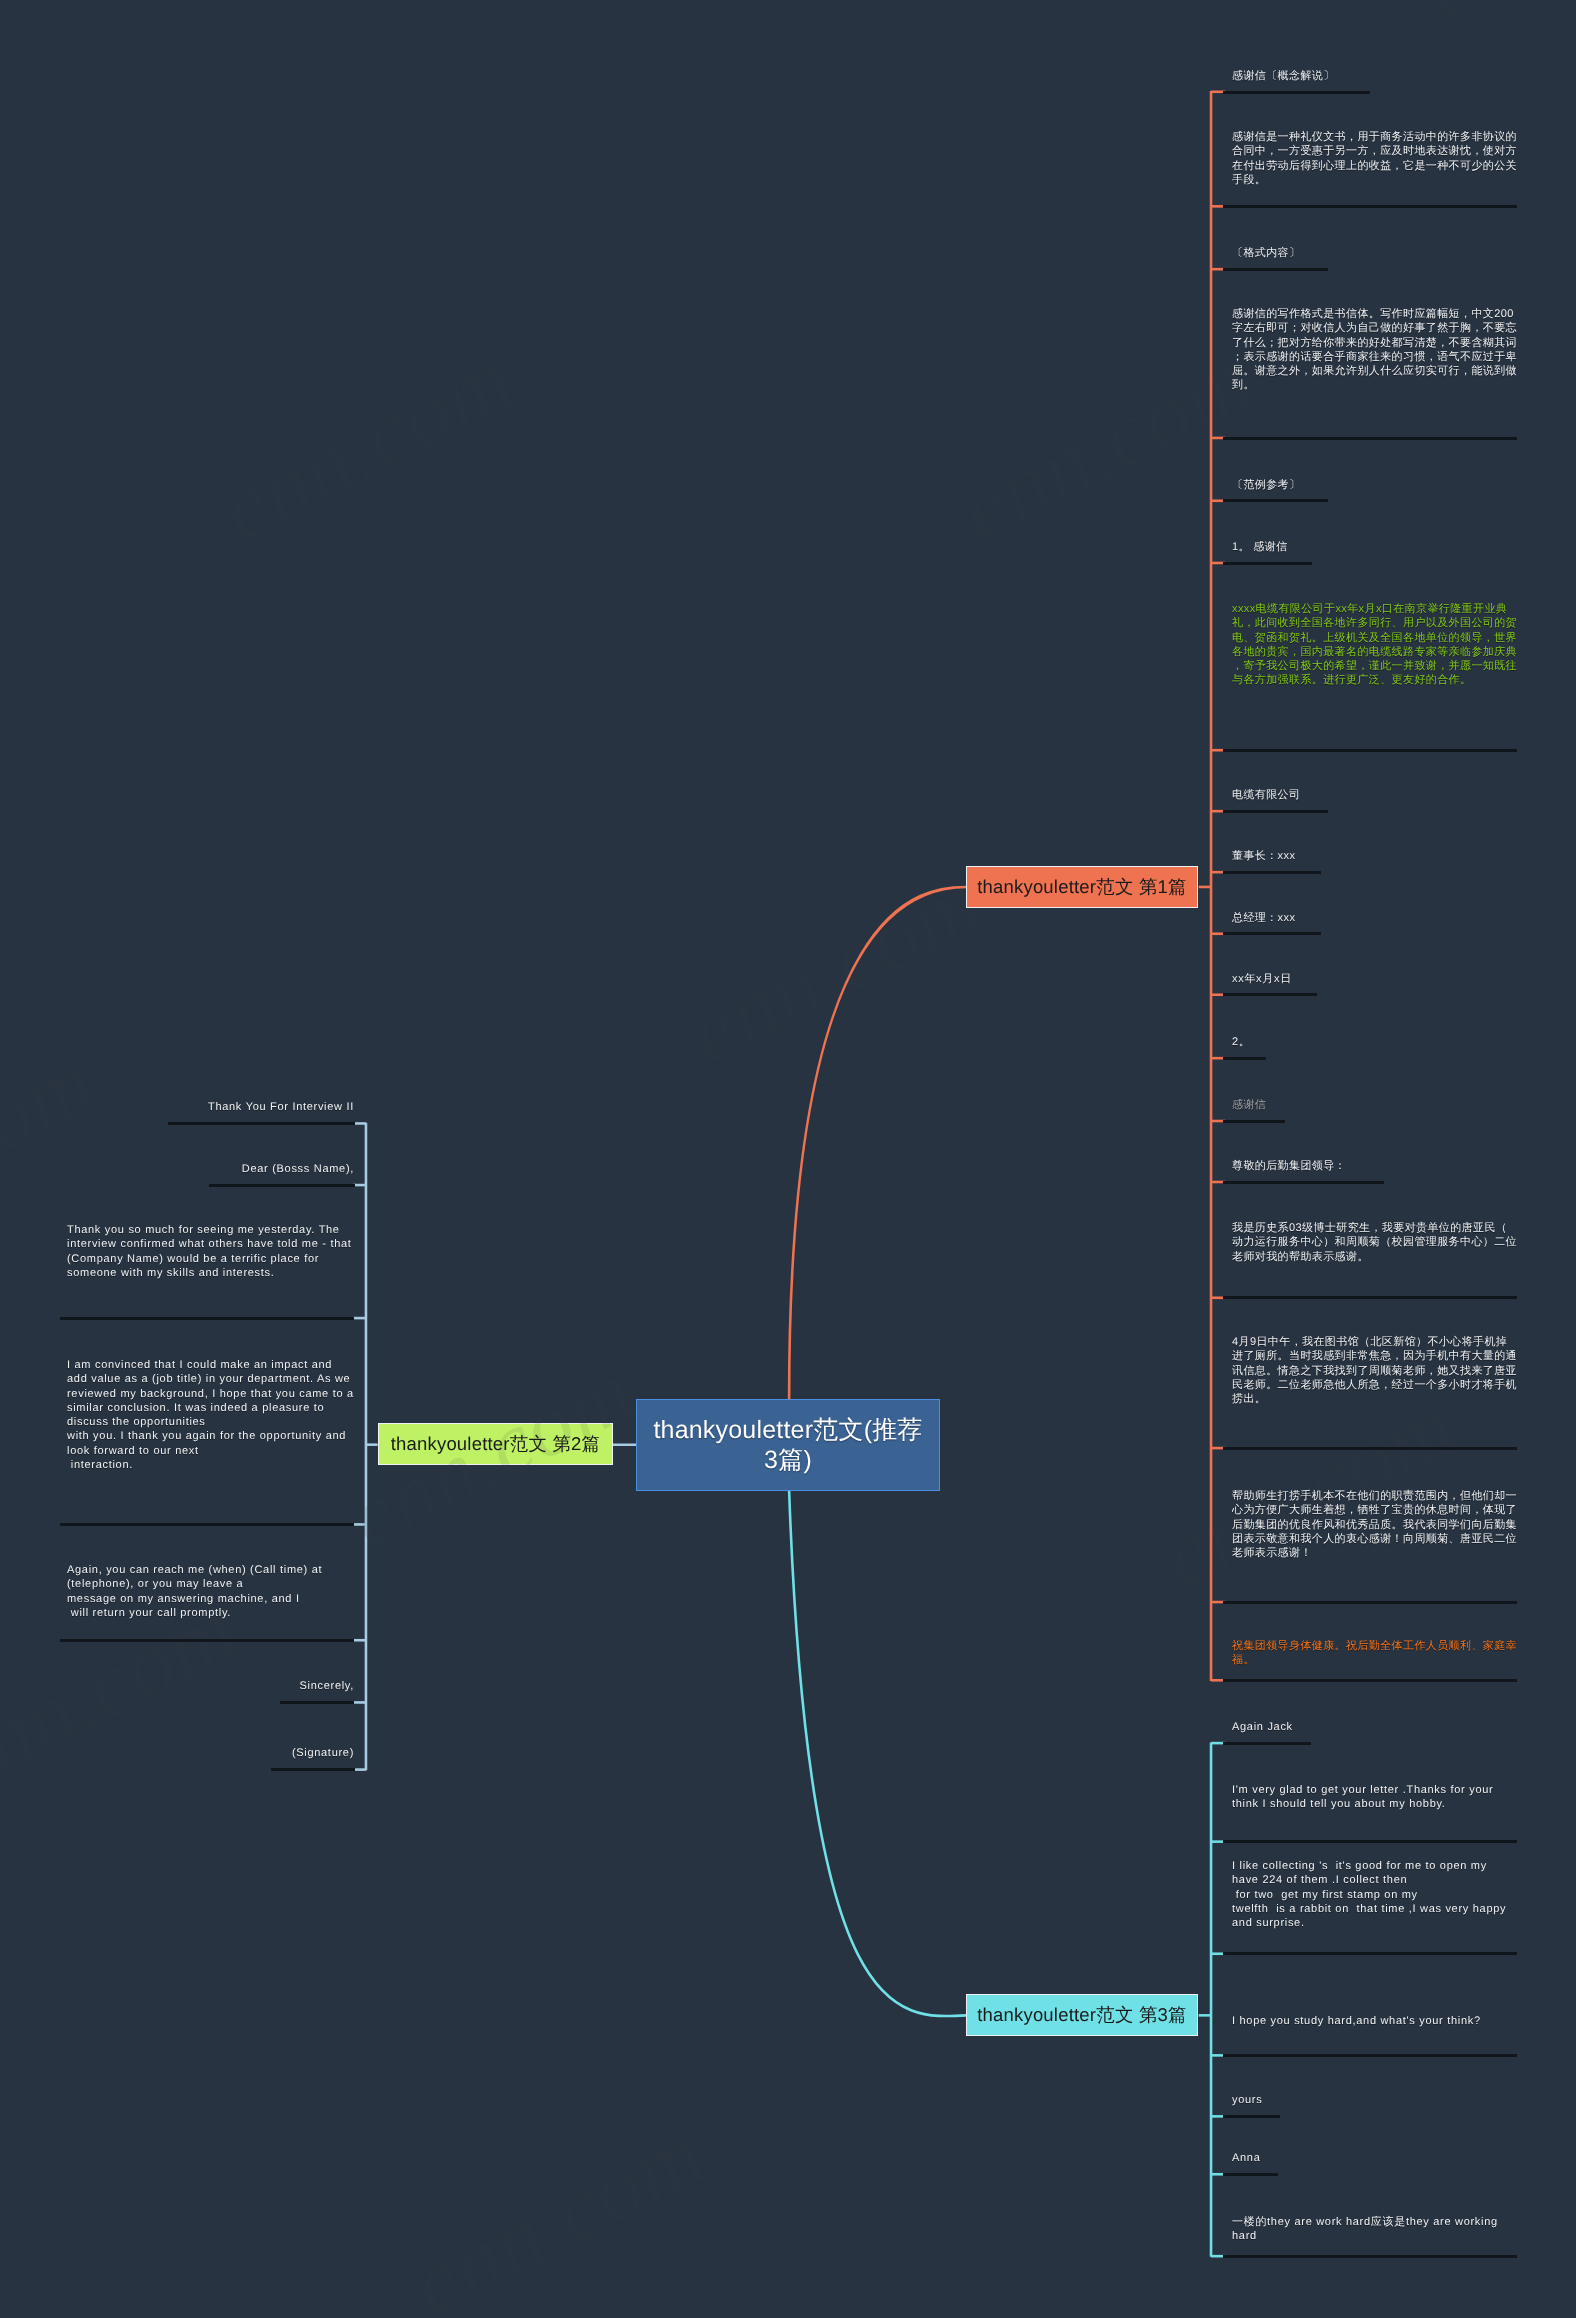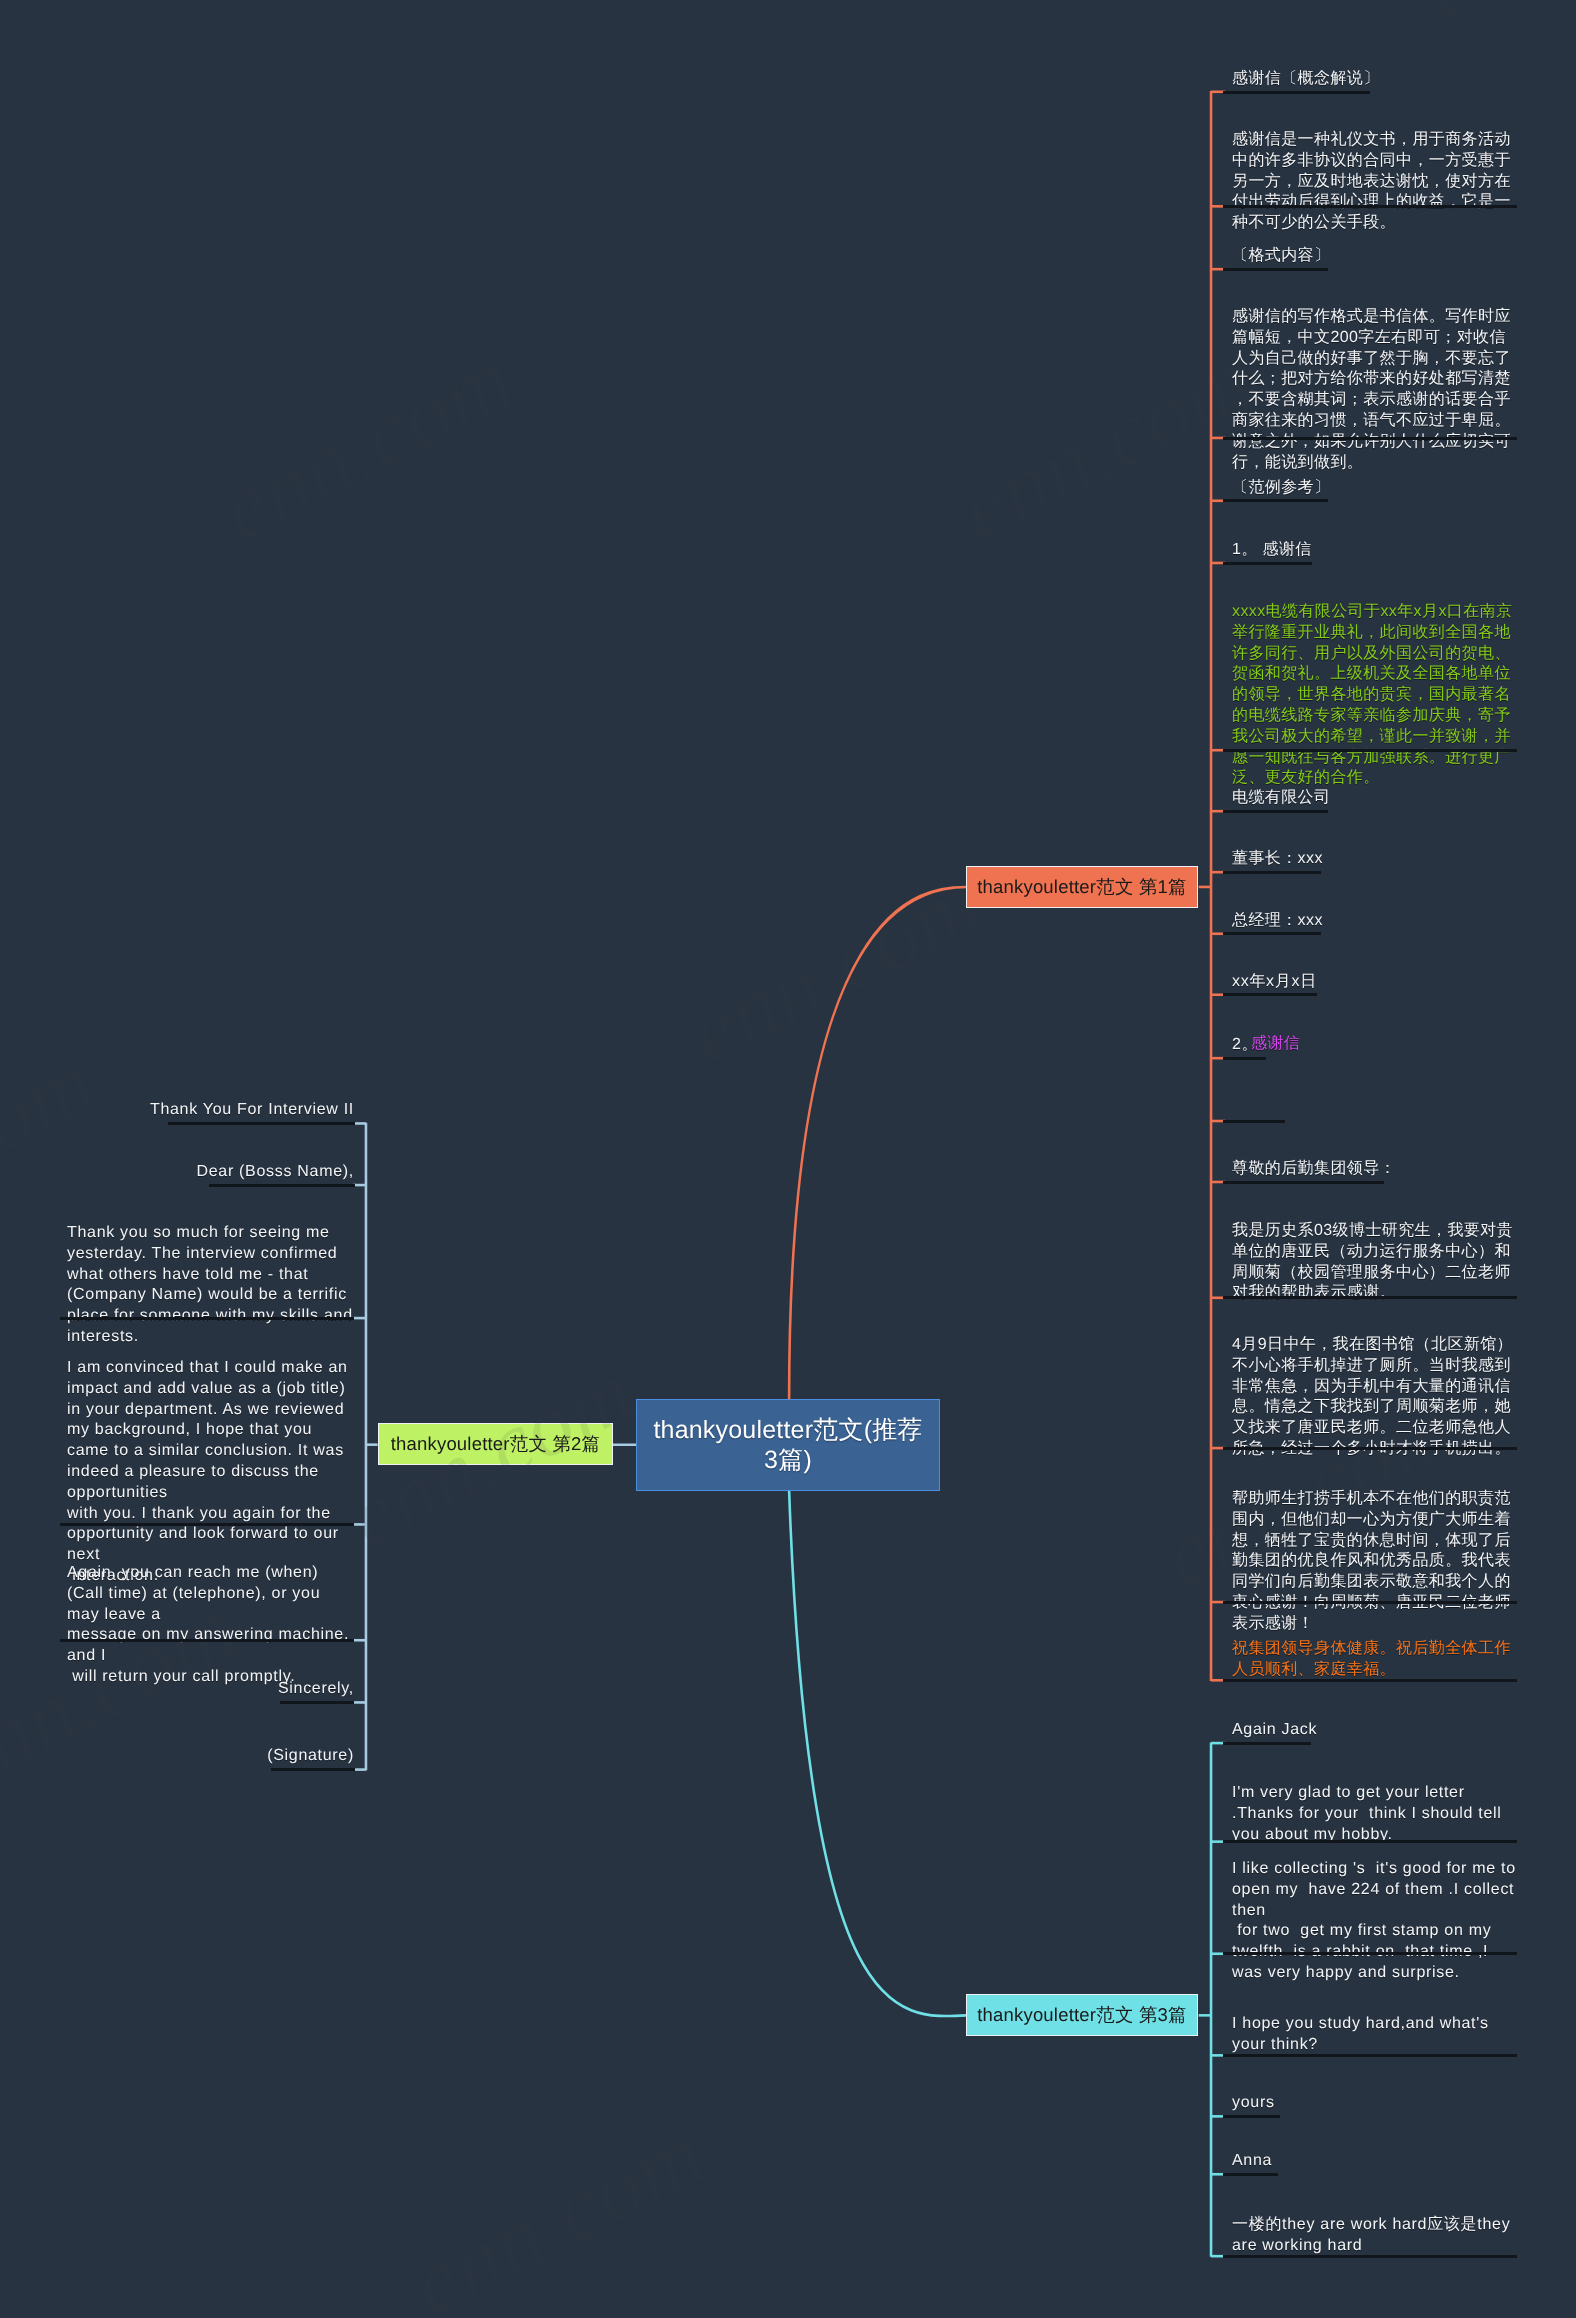--- a/index.html
+++ b/index.html
@@ -32,21 +32,21 @@
     text-shadow:0 0.6px 1.2px rgba(0,0,0,.35);
   }
   .bnode{
     position:absolute;box-sizing:border-box;
     border:1.2px solid #eef2f5;
     display:flex;align-items:center;justify-content:center;
     font-size:18.5px;white-space:nowrap;line-height:1.1;letter-spacing:0.2px;
   }
   .leaf{
     position:absolute;box-sizing:border-box;
-    font-size:16px;line-height:1.30;letter-spacing:0.4px;
+    font-size:11px;line-height:1.30;letter-spacing:0.4px;
     text-shadow:0 0.6px 0.6px rgba(0,0,0,.5);
   }
   .leaf.rt{text-align:right;}
   .rule{position:absolute;height:2.5px;}
   .leaf.cjk{line-break:anywhere;}
   .leaf.lat{letter-spacing:0.7px;white-space:pre-wrap;}
 </style>
 </head>
 <body>
 
@@ -122,21 +122,21 @@
       <div class="leaf cjk" style="color: rgb(243, 245, 247); left: 1232px; width: 285px; top: 788px;">电缆有限公司</div>
       <div class="rule" style="background: rgb(17, 22, 29); top: 810px; left: 1223px; width: 105px;"></div>
       <div class="leaf cjk" style="color: rgb(243, 245, 247); left: 1232px; width: 285px; top: 849px;">董事长：xxx</div>
       <div class="rule" style="background: rgb(17, 22, 29); top: 871px; left: 1223px; width: 98px;"></div>
       <div class="leaf cjk" style="color: rgb(243, 245, 247); left: 1232px; width: 285px; top: 911px;">总经理：xxx</div>
       <div class="rule" style="background: rgb(17, 22, 29); top: 932px; left: 1223px; width: 98px;"></div>
       <div class="leaf lat" style="color: rgb(243, 245, 247); left: 1232px; width: 285px; top: 972px;">xx年x月x日</div>
       <div class="rule" style="background: rgb(17, 22, 29); top: 993px; left: 1223px; width: 94px;"></div>
       <div class="leaf lat" style="color: rgb(243, 245, 247); left: 1232px; width: 285px; top: 1035px;">2。</div>
       <div class="rule" style="background: rgb(17, 22, 29); top: 1057px; left: 1223px; width: 43px;"></div>
-      <div class="leaf cjk" style="color: #d946ef; left: 1232px; width: 285px; top: 1034px; margin-left: 19px;">感谢信</div>
+      <div class="leaf cjk" style="color: #a3a3a3; left: 1232px; width: 285px; top: 1098px;">感谢信</div>
       <div class="rule" style="background: rgb(17, 22, 29); top: 1120px; left: 1223px; width: 62px;"></div>
       <div class="leaf cjk" style="color: rgb(243, 245, 247); left: 1232px; width: 285px; top: 1159px;">尊敬的后勤集团领导：</div>
       <div class="rule" style="background: rgb(17, 22, 29); top: 1181px; left: 1223px; width: 161px;"></div>
       <div class="leaf cjk" style="color: rgb(243, 245, 247); left: 1232px; width: 285px; top: 1221px;">我是历史系03级博士研究生，我要对贵单位的唐亚民（动力运行服务中心）和周顺菊（校园管理服务中心）二位老师对我的帮助表示感谢。</div>
       <div class="rule" style="background: rgb(17, 22, 29); top: 1296px; left: 1223px; width: 294px;"></div>
       <div class="leaf cjk" style="color: rgb(243, 245, 247); left: 1232px; width: 285px; top: 1335px;">4月9日中午，我在图书馆（北区新馆）不小心将手机掉进了厕所。当时我感到非常焦急，因为手机中有大量的通讯信息。情急之下我找到了周顺菊老师，她又找来了唐亚民老师。二位老师急他人所急，经过一个多小时才将手机捞出。</div>
       <div class="rule" style="background: rgb(17, 22, 29); top: 1447px; left: 1223px; width: 294px;"></div>
       <div class="leaf cjk" style="color: rgb(243, 245, 247); left: 1232px; width: 285px; top: 1489px;">帮助师生打捞手机本不在他们的职责范围内，但他们却一心为方便广大师生着想，牺牲了宝贵的休息时间，体现了后勤集团的优良作风和优秀品质。我代表同学们向后勤集团表示敬意和我个人的衷心感谢！向周顺菊、唐亚民二位老师表示感谢！</div>
       <div class="rule" style="background: rgb(17, 22, 29); top: 1601px; left: 1223px; width: 294px;"></div>
       <div class="leaf cjk" style="color: #f97316; left: 1232px; width: 285px; top: 1639px;">祝集团领导身体健康。祝后勤全体工作人员顺利、家庭幸福。</div>

